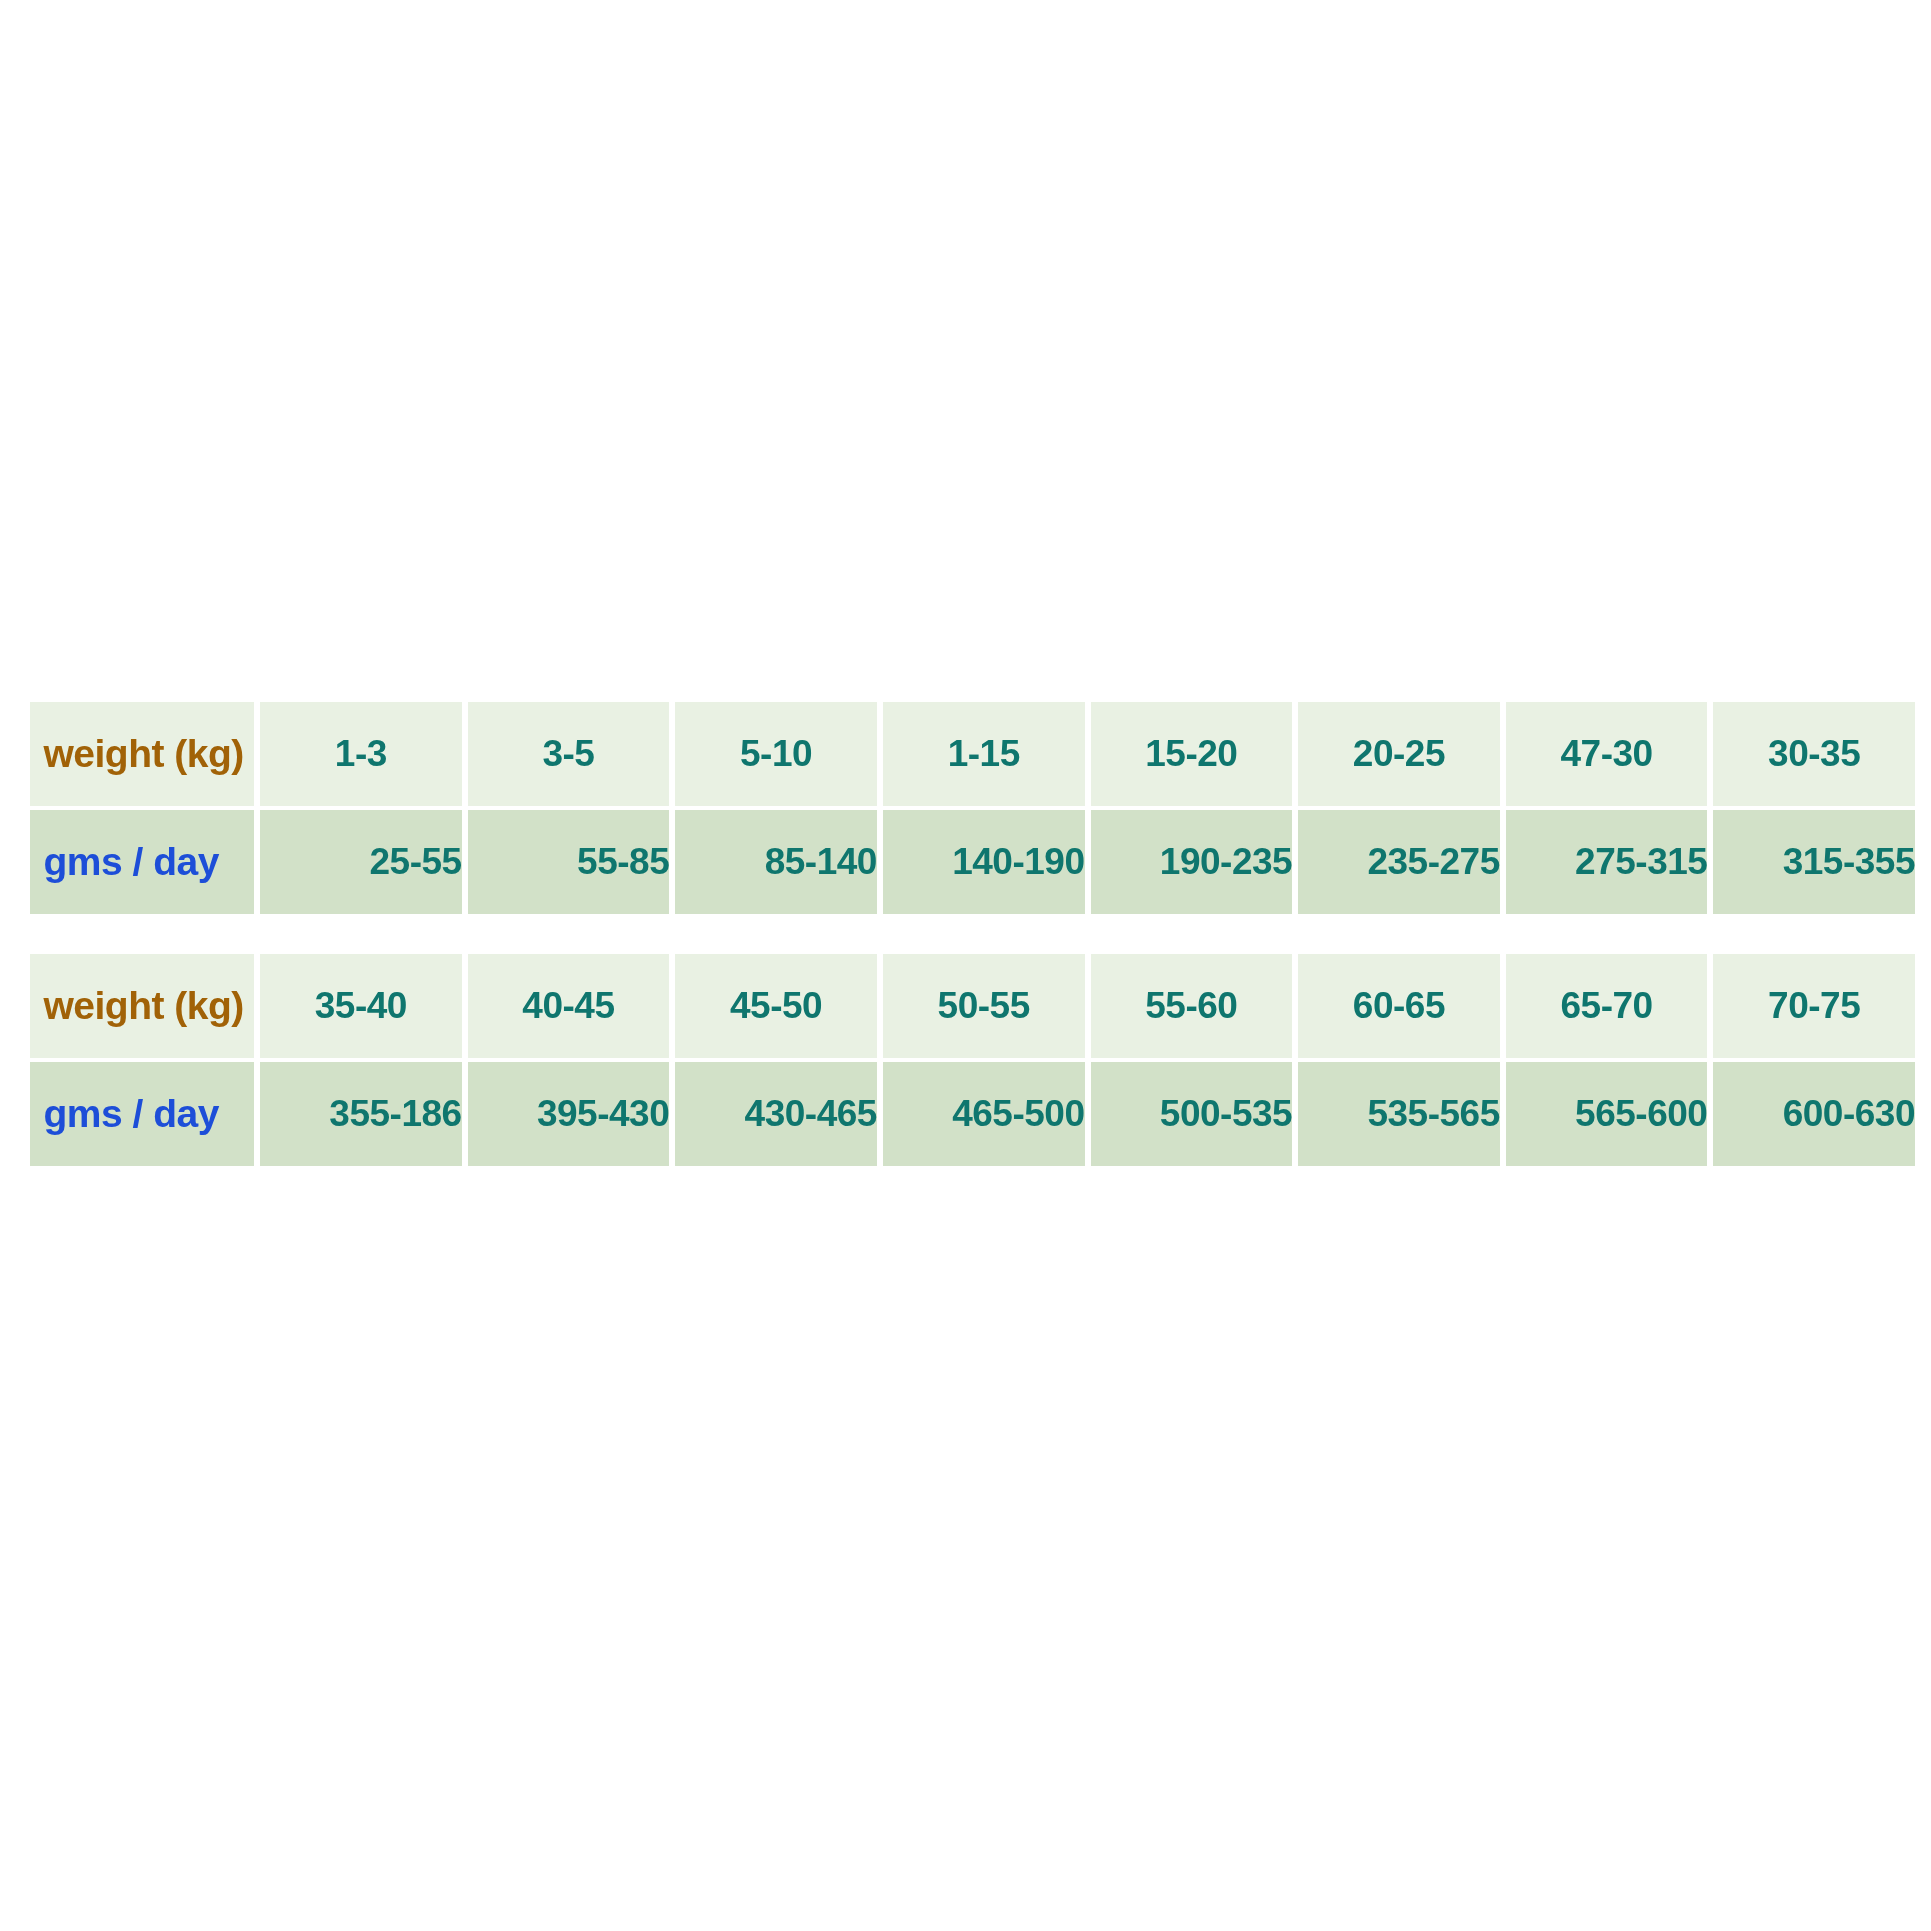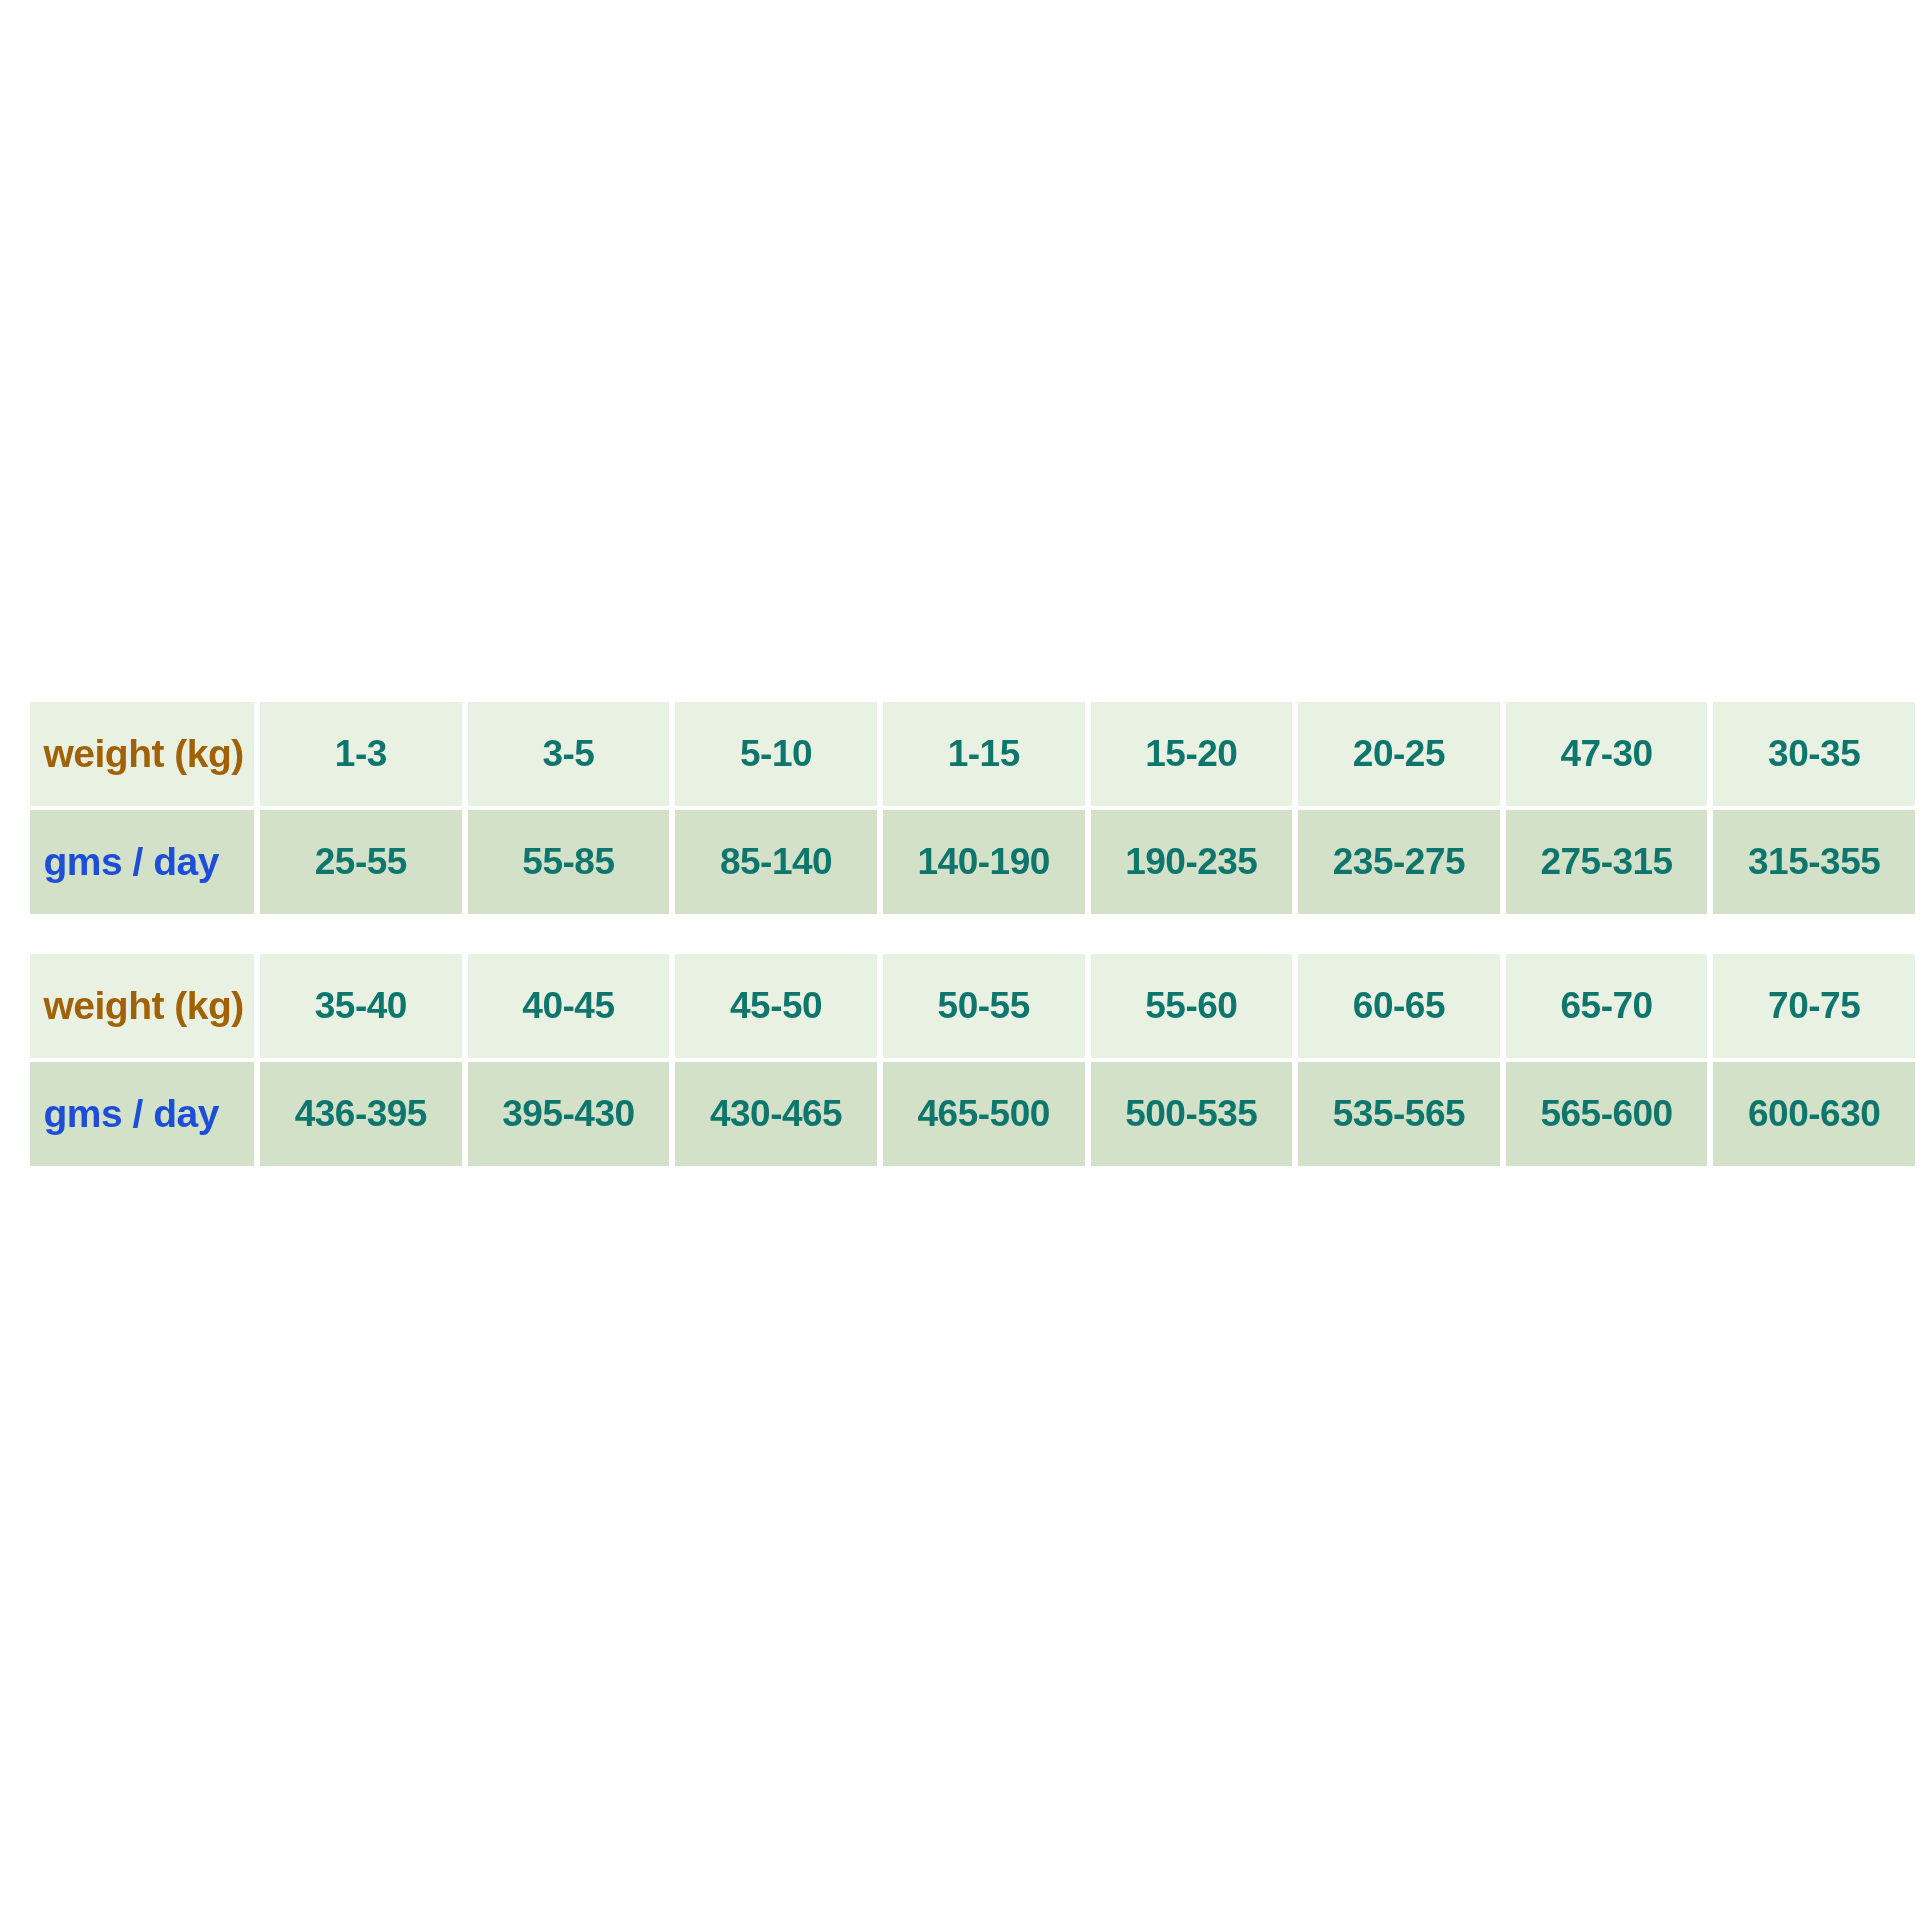--- a/index.html
+++ b/index.html
@@ -41,20 +41,21 @@
   }
 
   
   col.label-col { width: 224px; }
 
   .row-weight td {
     background: #e9f1e3;
   }
   .row-gms td {
     background: #d2e1c8;
+    text-align: right;
   }
 
   .cell-label {
     text-align: left !important;
     padding-left: 13.5px !important;
     font-size: 39px;
     font-weight: bold;
     letter-spacing: -0.5px;
   }
   .row-weight .cell-label { color: #a16207; }
@@ -132,21 +133,21 @@
         <td class="cell-value">40-45</td>
         <td class="cell-value">45-50</td>
         <td class="cell-value">50-55</td>
         <td class="cell-value">55-60</td>
         <td class="cell-value">60-65</td>
         <td class="cell-value">65-70</td>
         <td class="cell-value">70-75</td>
       </tr>
       <tr class="row-gms">
         <td class="cell-label">gms / day</td>
-        <td class="cell-value">436-395</td>
+        <td class="cell-value">355-186</td>
         <td class="cell-value">395-430</td>
         <td class="cell-value">430-465</td>
         <td class="cell-value">465-500</td>
         <td class="cell-value">500-535</td>
         <td class="cell-value">535-565</td>
         <td class="cell-value">565-600</td>
         <td class="cell-value">600-630</td>
       </tr>
     </tbody>
   </table>

